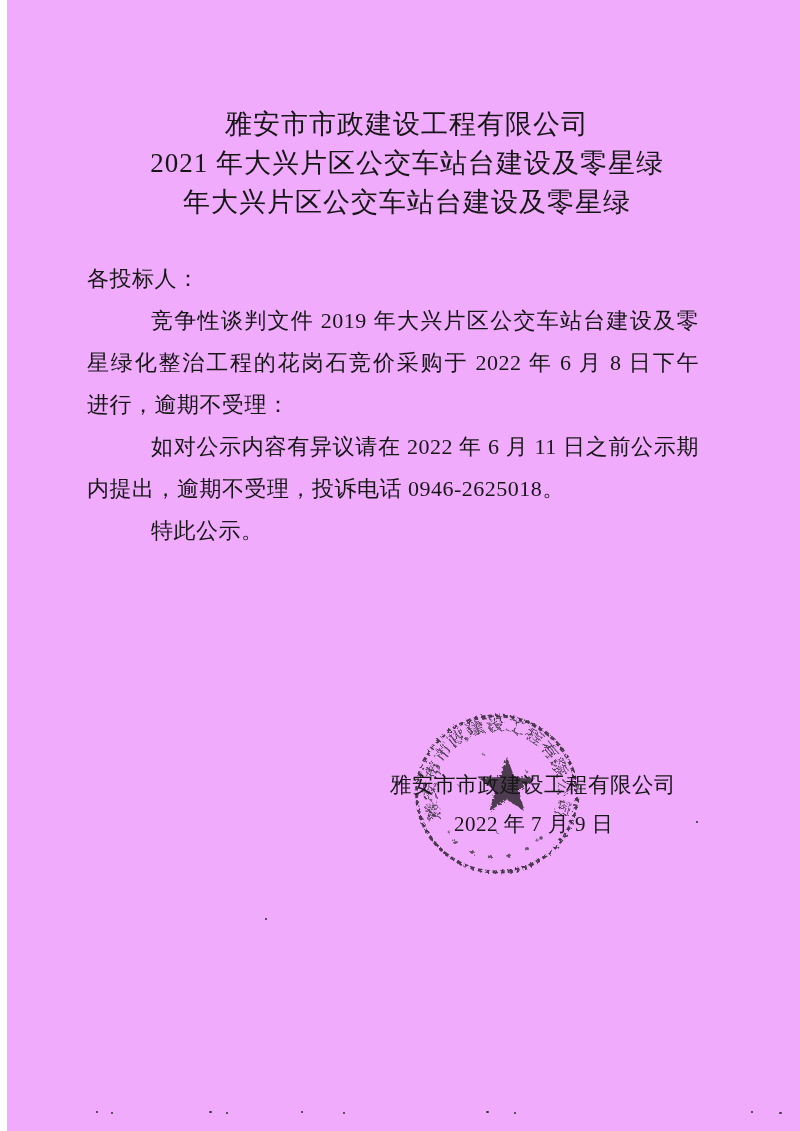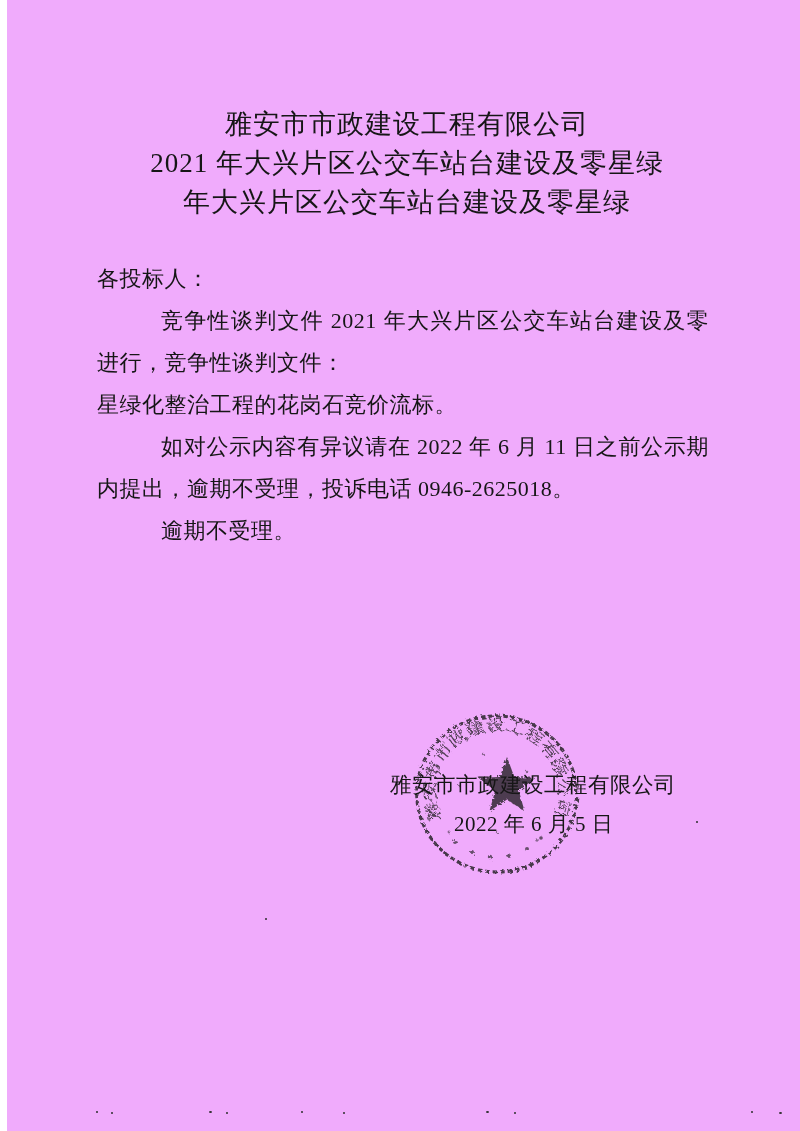--- a/index.html
+++ b/index.html
@@ -15,21 +15,21 @@
   
   .title{
     position:absolute;top:105px;left:0;width:800px;
     text-align:center;
     font-size:27px;line-height:39px;
     letter-spacing:1px;font-weight:400;
     white-space:nowrap;
   }
   
   .body{
-    position:absolute;top:258px;left:90px;width:612px;
+    position:absolute;top:258px;left:80px;width:612px;
     font-size:22px;line-height:42px;letter-spacing:0.5px;
   }
   .line{white-space:normal;}
   .line.fill{text-align:justify;text-align-last:justify;}
   .line.indent{text-indent:64px;}
   
   .sig-company{
     position:absolute;top:770px;left:383px;
     font-size:21.5px;letter-spacing:0.5px;z-index:2;white-space:nowrap;
   }
@@ -53,30 +53,30 @@
 <div class="page">
 
   <header class="title">
     <div>雅安市市政建设工程有限公司</div>
     <div>2021 年大兴片区公交车站台建设及零星绿</div>
     <div>年大兴片区公交车站台建设及零星绿</div>
   </header>
 
   <main class="body">
     <div class="line">各投标人：</div>
-    <div class="line indent fill">竞争性谈判文件 2021 年大兴片区公交车站台建设及零</div>
-    <div class="line">进行，竞争性谈判文件：</div>
-    <div class="line">星绿化整治工程的花岗石竞价流标。</div>
+    <div class="line indent fill">竞争性谈判文件 2019 年大兴片区公交车站台建设及零</div>
+    <div class="line fill">星绿化整治工程的花岗石竞价采购于 2022 年 6 月 8 日下午</div>
+    <div class="line">进行，逾期不受理：</div>
     <div class="line indent fill">如对公示内容有异议请在 2022 年 6 月 11 日之前公示期</div>
     <div class="line">内提出，逾期不受理，投诉电话 0946-2625018。</div>
-    <div class="line indent">逾期不受理。</div>
+    <div class="line indent">特此公示。</div>
   </main>
 
   <div class="sig-company">雅安市市政建设工程有限公司</div>
-  <div class="sig-date">2022 年 6 月 5 日</div>
+  <div class="sig-date">2022 年 7 月 9 日</div>
 
   <svg class="seal" width="170" height="166" viewBox="-85 -83 170 166" xmlns="http://www.w3.org/2000/svg">
     <defs>
       <path id="sealArcPath" d="M -56.2 26.2 A 62 62 0 1 1 56.2 26.2" fill="none"></path>
       <filter id="rough" x="-20%" y="-20%" width="140%" height="140%">
         <feTurbulence type="fractalNoise" baseFrequency="0.35" numOctaves="2" result="n"></feTurbulence>
         <feDisplacementMap in="SourceGraphic" in2="n" scale="5"></feDisplacementMap>
       </filter>
     </defs>
     <g filter="url(#rough)" fill="#1b1b1b" stroke="none">

